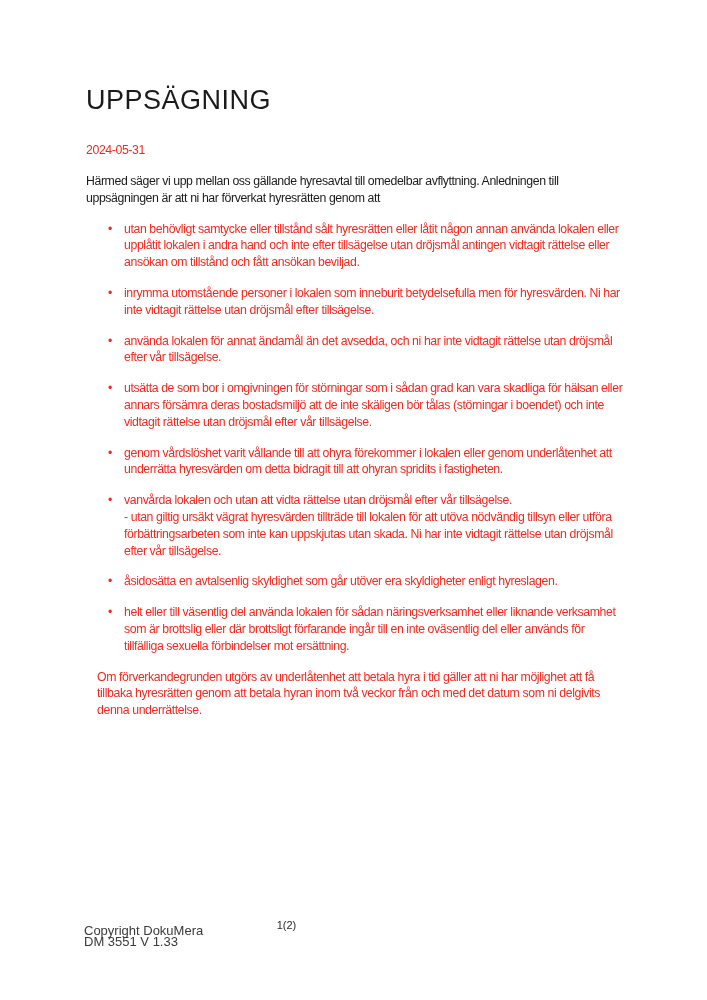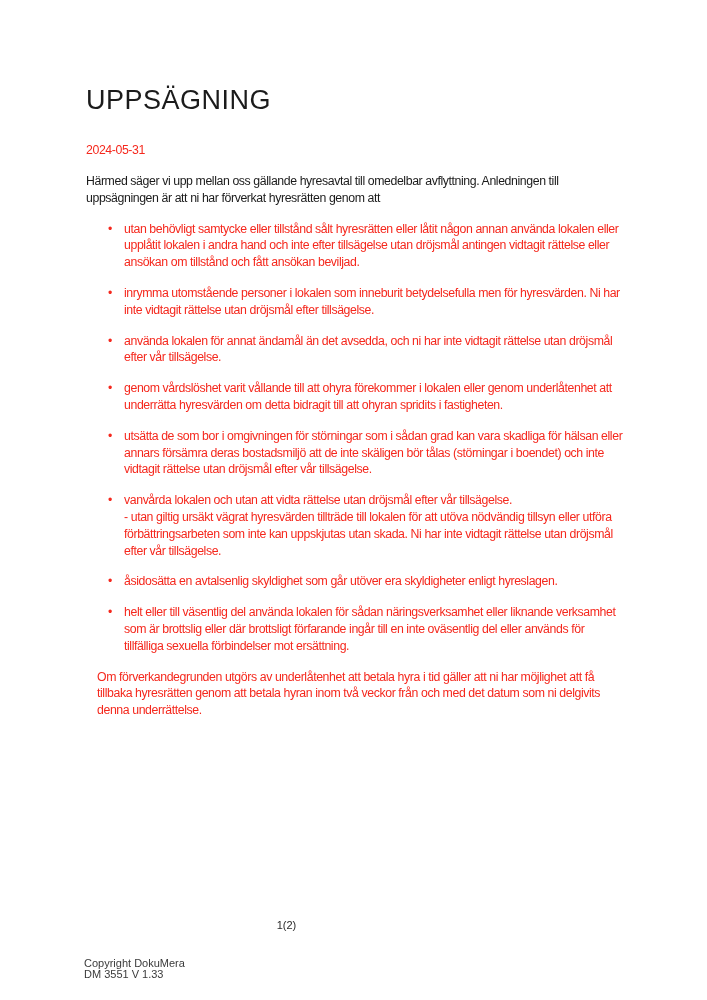--- a/index.html
+++ b/index.html
@@ -75,22 +75,22 @@
     left: 0;
     width: 573px;
     text-align: center;
     font-size: 11px;
     color: #2a2a2a;
     letter-spacing: 0;
   }
   .copyright {
     position: absolute;
     left: 84px;
-    top: 958px;
-    font-size: 11px;
+    top: 926px;
+    font-size: 13px;
     line-height: 10.5px;
     color: #3a3a3a;
     letter-spacing: 0;
   }
 </style>
 </head>
 <body>
 
 <div class="page">
   <div class="content">
@@ -99,22 +99,22 @@
 
 
     <div class="date-line red">2024-05-31</div>
 
     <p class="intro">Härmed säger vi upp mellan oss gällande hyresavtal till omedelbar avflyttning. Anledningen till uppsägningen är att ni har förverkat hyresrätten genom att</p>
 
     <ul class="grounds red">
       <li>utan behövligt samtycke eller tillstånd sålt hyresrätten eller låtit någon annan använda lokalen eller upplåtit lokalen i andra hand och inte efter tillsägelse utan dröjsmål antingen vidtagit rättelse eller ansökan om tillstånd och fått ansökan beviljad.</li>
       <li>inrymma utomstående personer i lokalen som inneburit betydelsefulla men för hyresvärden. Ni har inte vidtagit rättelse utan dröjsmål efter tillsägelse.</li>
       <li>använda lokalen för annat ändamål än det avsedda, och ni har inte vidtagit rättelse utan dröjsmål efter vår tillsägelse.</li>
+      <li>utsätta de som bor i omgivningen för störningar som i sådan grad kan vara skadliga för hälsan eller annars försämra deras bostadsmiljö att de inte skäligen bör tålas (störningar i boendet) och inte vidtagit rättelse utan dröjsmål efter vår tillsägelse.</li>
       <li>genom vårdslöshet varit vållande till att ohyra förekommer i lokalen eller genom underlåtenhet att underrätta hyresvärden om detta bidragit till att ohyran spridits i fastigheten.</li>
-      <li>utsätta de som bor i omgivningen för störningar som i sådan grad kan vara skadliga för hälsan eller annars försämra deras bostadsmiljö att de inte skäligen bör tålas (störningar i boendet) och inte vidtagit rättelse utan dröjsmål efter vår tillsägelse.</li>
       <li>vanvårda lokalen och utan att vidta rättelse utan dröjsmål efter vår tillsägelse.
 - utan giltig ursäkt vägrat hyresvärden tillträde till lokalen för att utöva nödvändig tillsyn eller utföra förbättringsarbeten som inte kan uppskjutas utan skada. Ni har inte vidtagit rättelse utan dröjsmål efter vår tillsägelse.</li>
       <li>åsidosätta en avtalsenlig skyldighet som går utöver era skyldigheter enligt hyreslagen.</li>
       <li>helt eller till väsentlig del använda lokalen för sådan näringsverksamhet eller liknande verksamhet som är brottslig eller där brottsligt förfarande ingår till en inte oväsentlig del eller används för tillfälliga sexuella förbindelser mot ersättning.</li>
     </ul>
 
     <p class="closing red">Om förverkandegrunden utgörs av underlåtenhet att betala hyra i tid gäller att ni har möjlighet att få tillbaka hyresrätten genom att betala hyran inom två veckor från och med det datum som ni delgivits denna underrättelse.</p>
   </div>
 
   <div class="page-number">1(2)</div>

